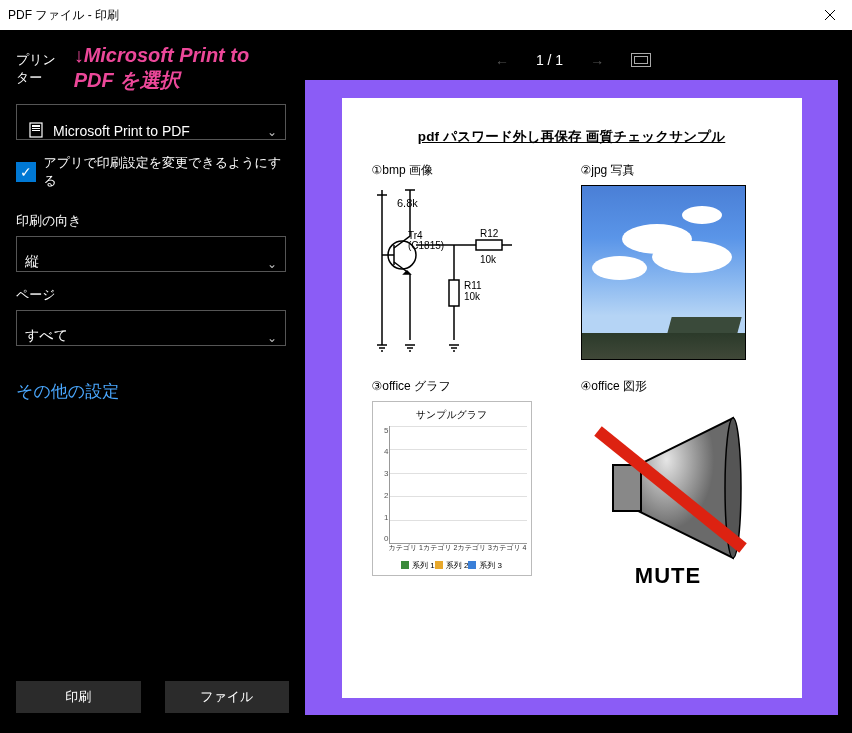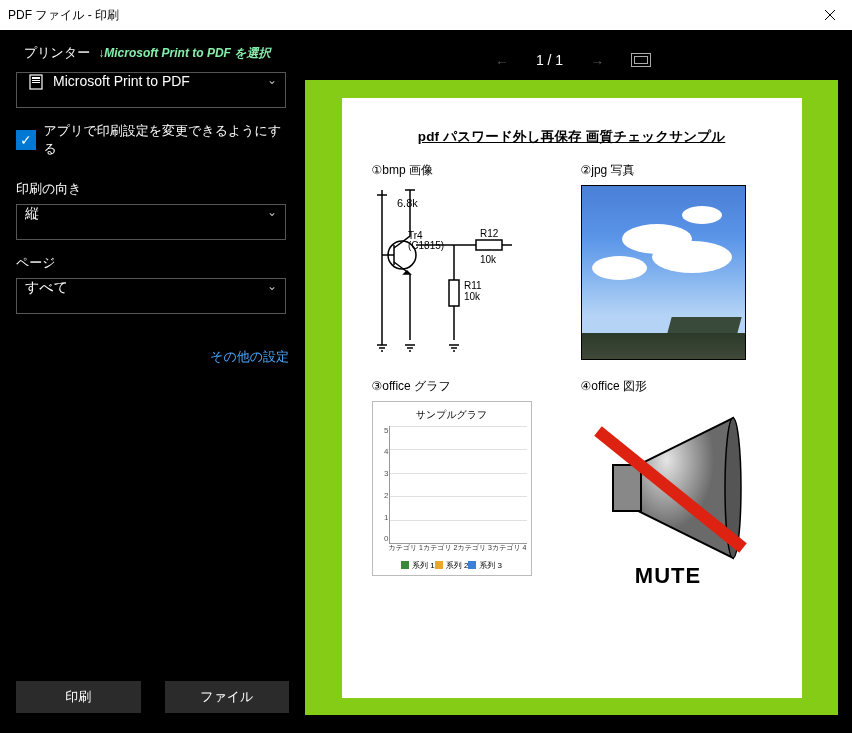--- a/index.html
+++ b/index.html
@@ -3,40 +3,40 @@
 <meta charset="utf-8">
 <style>
   * { box-sizing: border-box; margin: 0; padding: 0; }
   body { font-family: "Segoe UI", "Meiryo", sans-serif; background: #fff; }
   .window { width: 852px; height: 733px; background: #000; position: relative; display: flex; flex-direction: column; }
   .titlebar { height: 30px; background: #fff; display: flex; align-items: center; padding: 0 0 0 8px; color: #000; font-size: 12px; }
   .titlebar .spacer { flex: 1; }
   .titlebar .close { width: 45px; height: 30px; display: flex; align-items: center; justify-content: center; font-size: 12px; cursor: pointer; }
   .body { flex: 1; display: flex; background: #000; }
   .sidebar { width: 305px; padding: 14px 16px; color: #fff; font-size: 13px; display: flex; flex-direction: column; }
-  .annot { color: #86efac; font-weight: bold; font-style: italic; font-size: 12px; }
+  .annot { color: #ec4899; font-weight: bold; font-style: italic; font-size: 20px; }
   .row-printer { display: flex; align-items: center; gap: 8px; margin-bottom: 10px; }
-  .printer-label { font-size: 13px; color: #fff; margin-left: 8px; }
-  .select { width: 270px; height: 36px; border: 1px solid #555; background: #000; color: #fff; display: flex; align-items: flex-start; padding: 0 8px; cursor: pointer; margin-bottom: 14px; }
+  .printer-label { font-size: 13px; color: #fff; }
+  .select { width: 270px; height: 36px; border: 1px solid #555; background: #000; color: #fff; display: flex; align-items: flex-end; padding: 0 8px; cursor: pointer; margin-bottom: 14px; }
   .select .icon { width: 22px; display: flex; align-items: center; justify-content: center; }
   .select .txt { flex: 1; padding-left: 6px; font-size: 14px; }
   .select .chev { font-size: 12px; color: #bbb; }
   .checkbox-row { display: flex; align-items: center; gap: 8px; margin-bottom: 22px; cursor: pointer; }
   .checkbox { width: 20px; height: 20px; background: #0078d4; display: flex; align-items: center; justify-content: center; color: #fff; font-size: 14px; }
   .section-label { font-size: 13px; color: #fff; margin-bottom: 6px; }
-  .link { color: #4aa8ff; font-size: 13px; cursor: pointer; margin-top: 20px; text-align: right; }
+  .link { color: #4aa8ff; font-size: 17px; cursor: pointer; margin-top: 20px; }
   .btnbar { margin-top: auto; display: flex; gap: 24px; padding-bottom: 6px; }
   .btn { flex: 1; height: 32px; background: #2b2b2b; color: #fff; display: flex; align-items: center; justify-content: center; font-size: 13px; cursor: pointer; }
   .preview { flex: 1; background: #000; padding: 10px 14px 18px 0; display: flex; flex-direction: column; }
   .pv-toolbar { height: 40px; display: flex; align-items: center; justify-content: center; gap: 24px; color: #888; font-size: 14px; }
   .pv-toolbar .nav { width: 20px; text-align: center; color: #555; cursor: pointer; }
   .pv-toolbar .pg { color: #fff; }
   .pv-toolbar .fit { width: 20px; height: 14px; border: 1px solid #aaa; cursor: pointer; position: relative; }
   .pv-toolbar .fit::after { content:""; position:absolute; inset:2px; border:1px solid #aaa; }
-  .pv-frame { flex: 1; background: #84cc16; display: flex; align-items: center; justify-content: center; }
+  .pv-frame { flex: 1; background: #8b5cf6; display: flex; align-items: center; justify-content: center; }
   .page { width: 460px; height: 600px; background: #fff; color: #000; padding: 30px 30px; font-size: 11px; position: relative; }
   .page-title { font-size: 13.5px; font-weight: bold; text-align: center; text-decoration: underline; margin-bottom: 16px; letter-spacing: 0.2px; }
   .grid2 { display: flex; gap: 18px; margin-bottom: 18px; }
   .cell { flex: 1; }
   .cell-h { font-size: 12px; margin-bottom: 6px; }
   .schematic { width: 150px; height: 170px; position: relative; font-size: 10px; }
   .schematic text, .schematic .lbl { font-family: sans-serif; }
   .photo { width: 165px; height: 175px; position: relative; overflow: hidden; border: 1px solid #000; }
   .sky { position:absolute; inset:0; background: linear-gradient(#4a7fd6 0%, #5a95e8 30%, #8ab8f0 55%, #b5d4f5 75%); }
   .cloud { position:absolute; background:#fff; border-radius:50%; filter: blur(0.5px); }

